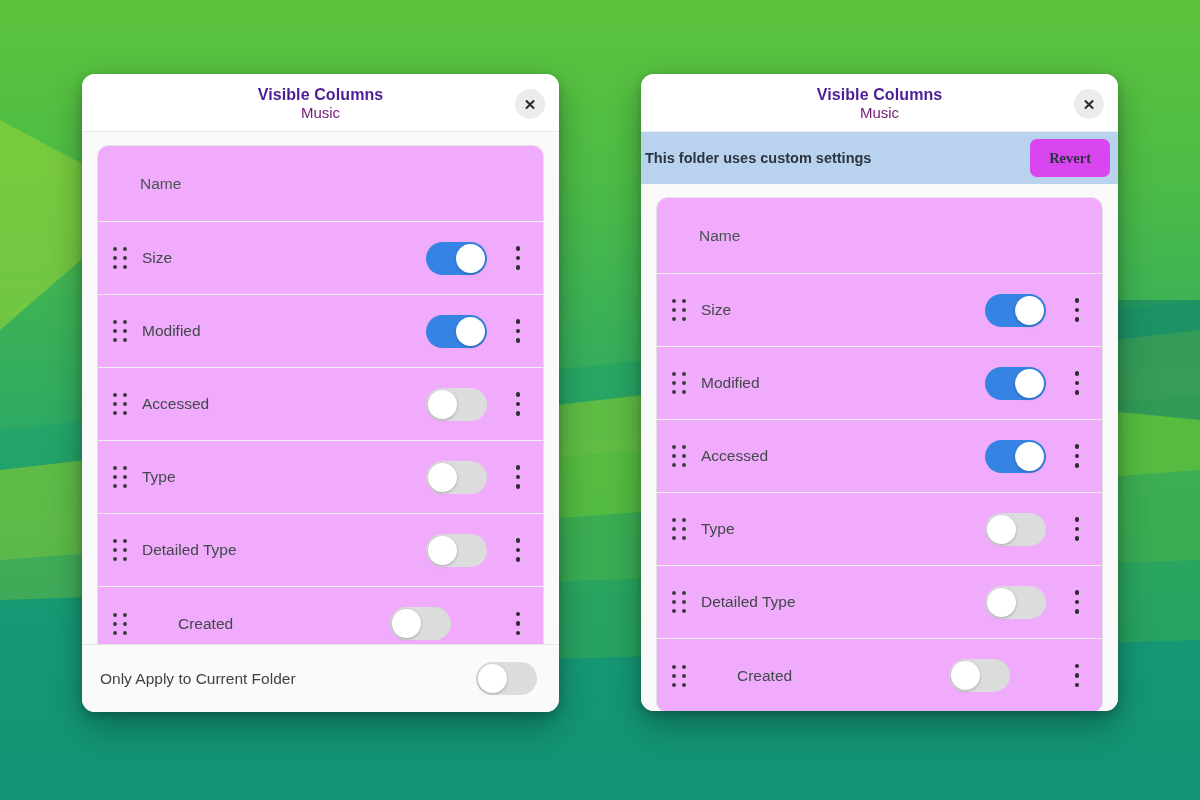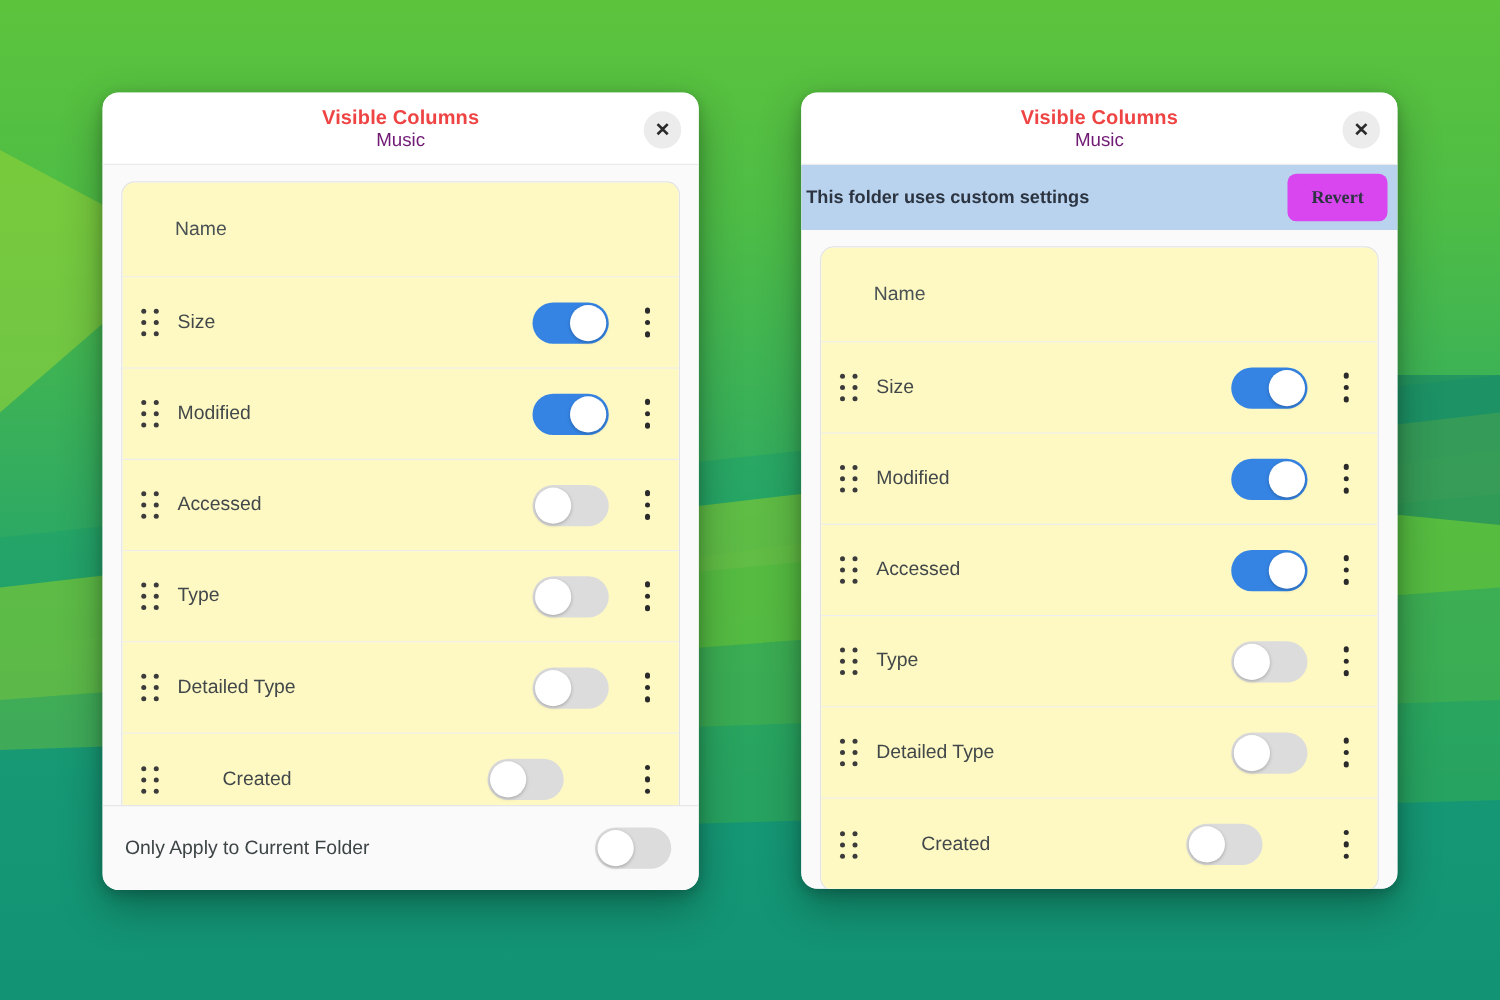--- a/index.html
+++ b/index.html
@@ -47,21 +47,21 @@
     background: #ffffff;
     border-bottom: 1px solid #ebebeb;
     display: flex;
     flex-direction: column;
     align-items: center;
     justify-content: center;
   }
   .title {
     font-size: 16px;
     font-weight: bold;
-    color: #ef4444;
+    color: #4c1d95;
     letter-spacing: 0.1px;
     line-height: 19px;
   }
   .subtitle {
     font-size: 15px;
     color: #701a75;
     line-height: 16px;
     margin-top: 1px;
   }
   .close-btn {
@@ -131,21 +131,21 @@
     border-radius: 11px;
     overflow: hidden;
   }
 
   .row {
     display: flex;
     align-items: center;
     height: 73px;
     border-bottom: 1px solid #ededed;
     padding: 0 12px 0 14px;
-    background: #fef9c3;
+    background: #f0abfc;
   }
   .row:last-child { border-bottom: none; gap: 36px; }
   .row.name-row { height: 76px; padding-left: 42px; }
 
   .row-label {
     flex: 1;
     font-size: 15.5px;
     color: #42484a;
   }
   .name-row .row-label { color: #4b5254; }

